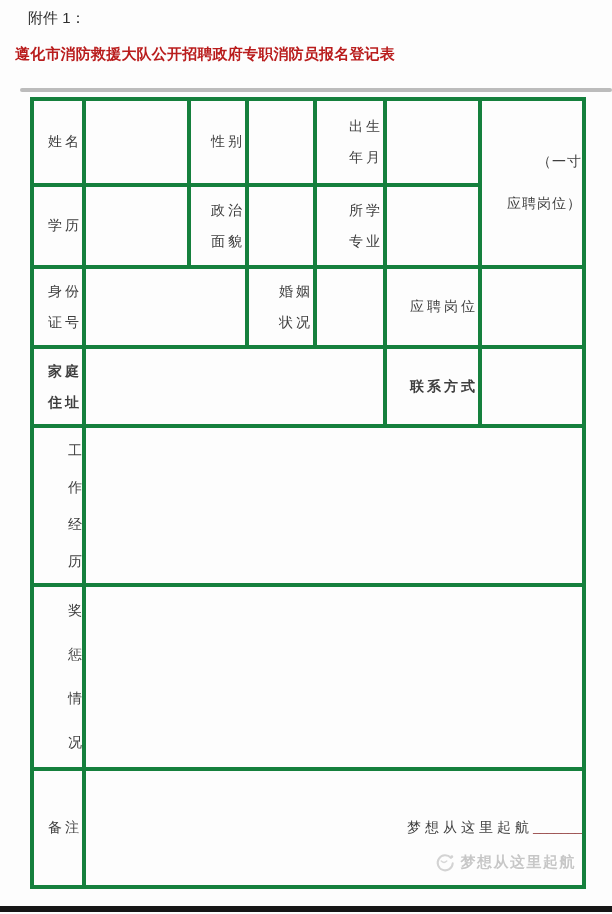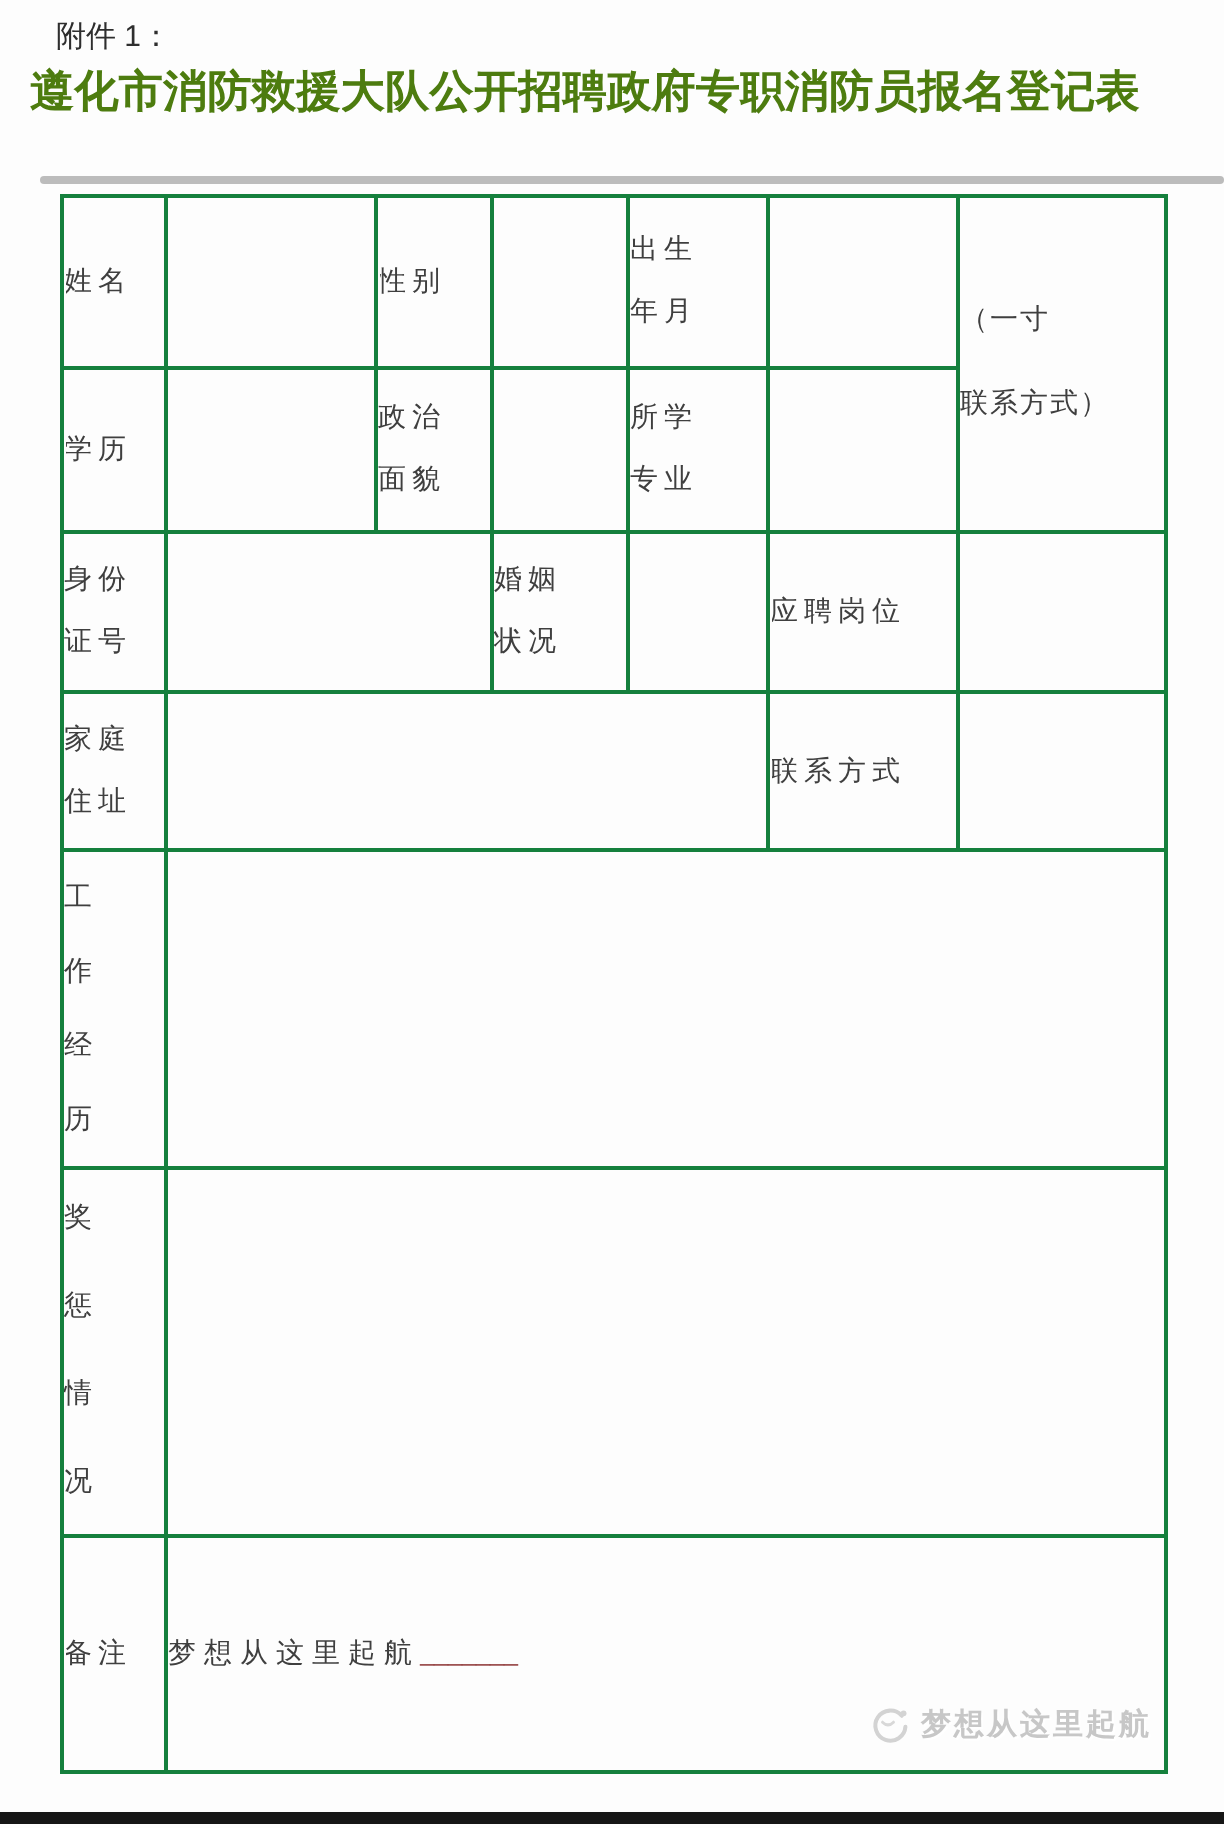--- a/index.html
+++ b/index.html
@@ -11,49 +11,49 @@
     overflow:hidden;
   }
   .page { position:absolute; left:0; top:0; width:612px; height:914px; background:#fdfdfd; }
 
   .attachment {
     position:absolute; left:28px; top:9px;
     font-size:15px; color:#2e2e2e;
     font-family:"Liberation Sans","DejaVu Sans",sans-serif;
   }
   .title {
-    position:absolute; left:15px; top:31px; width:590px;
-    font-size:22px; font-weight:bold; color:#4d7c0f;
+    position:absolute; left:15px; top:45px; width:590px;
+    font-size:15px; font-weight:bold; color:#b91c1c;
     font-family:"Liberation Sans","DejaVu Sans",sans-serif;
     white-space:nowrap; letter-spacing:0.2px;
   }
   .rule-gray {
     position:absolute; left:20px; top:88px; width:592px; height:4px;
     background:#bcbcbc; border-radius:2px;
   }
   .rule-black {
     position:absolute; left:0; top:906px; width:612px; height:6px;
     background:#161616;
   }
 
   table.form {
     position:absolute; left:30px; top:97px; width:552px;
     border-collapse:collapse; table-layout:fixed;
     background:#fdfdfd;
   }
   table.form td {
-    border:2px solid #15803d;
+    border:4px solid #15803d;
     color:#3f3f3f; font-size:14px;
-    text-align:left; vertical-align:middle;
+    text-align:right; vertical-align:middle;
     padding:0; overflow:hidden;margin-left:37px;
   }
   tr.r1 { height:86px; }
   tr.r2 { height:82px; }
   tr.r3 { height:80px; }
-  tr.r4 { height:79px; }
+  tr.r4 { height:79px;font-weight:bold; }
   tr.r5 { height:159px; }
   tr.r6 { height:184px; }
   tr.r7 { height:118px; }
 
   td.lbl { letter-spacing:3px;border-radius:24px; }
   td.lbl2 div { line-height:31px; letter-spacing:3px; }
   td.photo div { line-height:42px; letter-spacing:1px; }
   td.vlbl div { letter-spacing:0; }
   td.vlbl.v1 div { line-height:37px; }
   td.vlbl.v2 div { line-height:44px; }
@@ -99,21 +99,21 @@
         <td></td>
         <td class="lbl">性别</td>
         <td></td>
         <td class="lbl2">
           <div>出生</div>
           <div>年月</div>
         </td>
         <td></td>
         <td class="photo" rowspan="2">
           <div>（一寸</div>
-          <div>联系方式）</div>
+          <div>应聘岗位）</div>
         </td>
       </tr>
       <tr class="r2">
         <td class="lbl">学历</td>
         <td></td>
         <td class="lbl2">
           <div>政治</div>
           <div>面貌</div>
         </td>
         <td></td>

